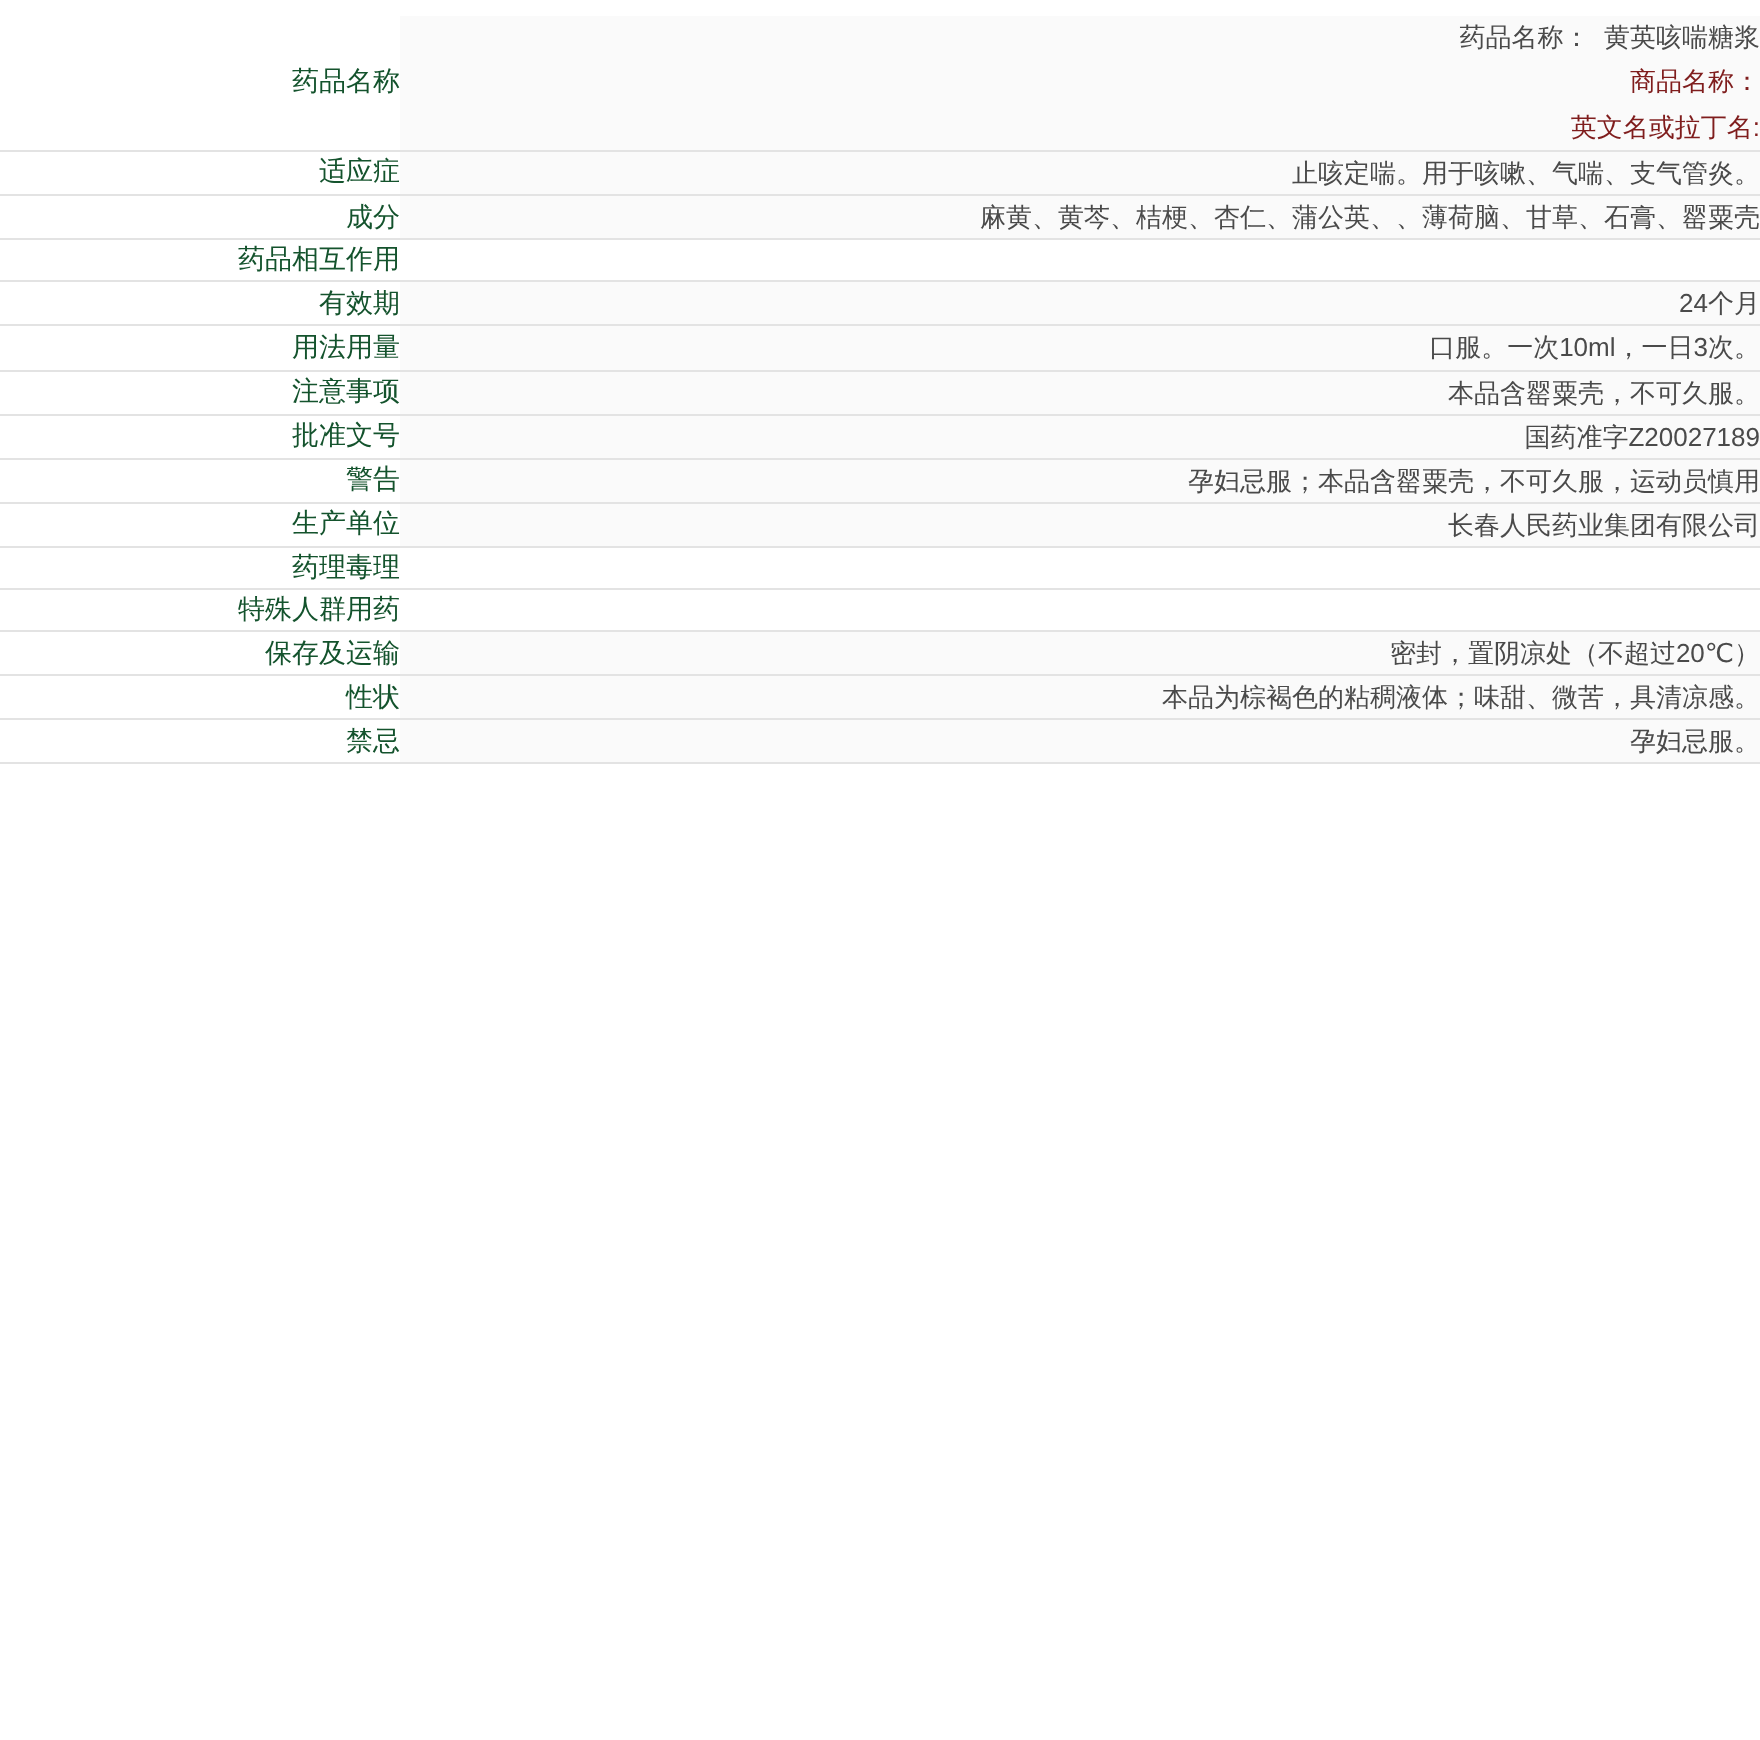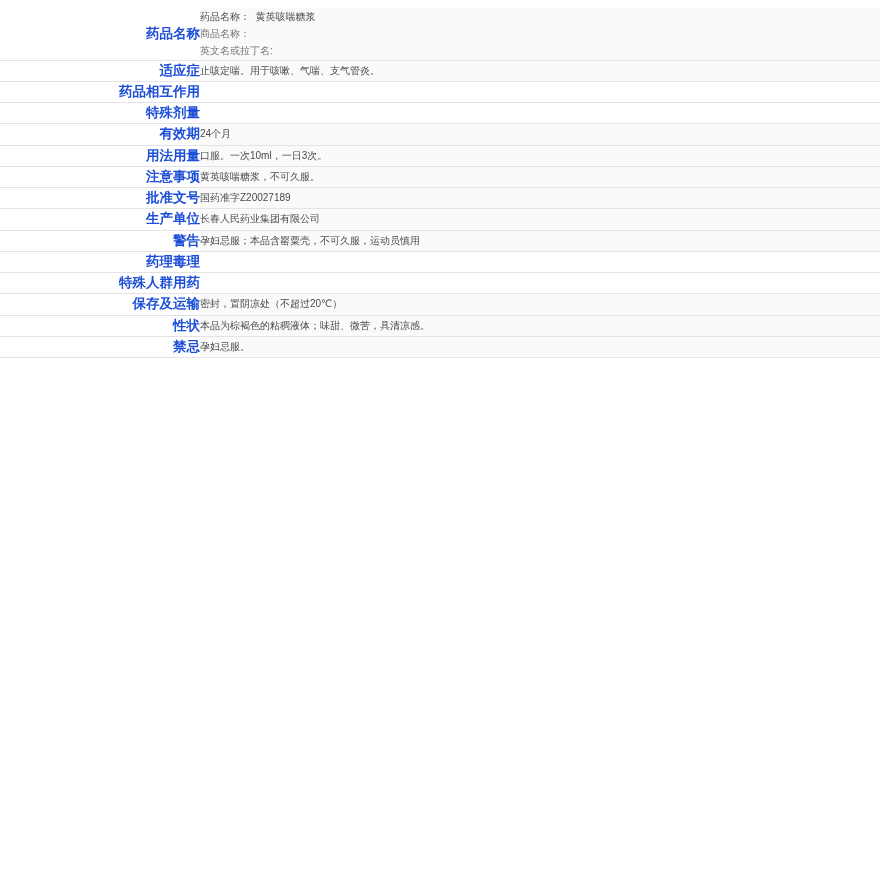--- a/index.html
+++ b/index.html
@@ -29,51 +29,51 @@
     border-bottom: 1px solid #e3e3e3;
   }
   table.drug-table td {
     vertical-align: middle;
     padding: 0;
   }
   td.label {
     width: 200px;
     text-align: right;
     padding: 9px 14px 9px 6px;
-    font-weight: bold;
-    color: #1d4ed8;
+    font-weight: normal;
+    color: #14532d;
     font-size: 13.5px;
     line-height: 1.5;
     box-sizing: border-box;
   }
   td.value {
     width: 680px;
-    text-align: left;
+    text-align: right;
     padding: 9px 10px 9px 22px;
     color: #4a4a4a;
-    font-size: 10px;
+    font-size: 13px;
     line-height: 1.62;
     box-sizing: border-box;
   }
   tr.shaded td.value {
     background: #fafafa;
   }
   tr.shaded td.label {
     background: #ffffff;
   }
   .name-block {
     display: block;
   }
   .name-line {
     display: block;
     line-height: 1.72;
     white-space: pre;
   }
   .name-line.sub {
-    color: #737373;
+    color: #7f1d1d;
   }
   .value-text {
     display: block;
     white-space: pre-wrap;
     word-break: break-all;
   }
   .empty-cell {
     display: block;
     min-height: 15px;
   }
@@ -93,66 +93,66 @@
               <span class="name-line sub">英文名或拉丁名:</span>
             </span>
           </td>
         </tr>
         <tr class="shaded">
           <td class="label">适应症</td>
           <td class="value">
             <span class="value-text">止咳定喘。用于咳嗽、气喘、支气管炎。</span>
           </td>
         </tr>
-        <tr>
-          <td class="label">药品相互作用</td>
+        <tr class="shaded">
+          <td class="label">成分</td>
           <td class="value">
-            <span class="empty-cell"></span>
+            <span class="value-text">麻黄、黄芩、桔梗、杏仁、蒲公英、、薄荷脑、甘草、石膏、罂粟壳</span>
           </td>
         </tr>
         <tr>
-          <td class="label">特殊剂量</td>
+          <td class="label">药品相互作用</td>
           <td class="value">
             <span class="empty-cell"></span>
           </td>
         </tr>
         <tr class="shaded">
           <td class="label">有效期</td>
           <td class="value">
             <span class="value-text">24个月</span>
           </td>
         </tr>
         <tr class="shaded">
           <td class="label">用法用量</td>
           <td class="value">
             <span class="value-text">口服。一次10ml，一日3次。</span>
           </td>
         </tr>
         <tr class="shaded">
           <td class="label">注意事项</td>
           <td class="value">
-            <span class="value-text">黄英咳喘糖浆，不可久服。</span>
+            <span class="value-text">本品含罂粟壳，不可久服。</span>
           </td>
         </tr>
         <tr class="shaded">
           <td class="label">批准文号</td>
           <td class="value">
             <span class="value-text">国药准字Z20027189</span>
           </td>
         </tr>
         <tr class="shaded">
+          <td class="label">警告</td>
+          <td class="value">
+            <span class="value-text">孕妇忌服；本品含罂粟壳，不可久服，运动员慎用</span>
+          </td>
+        </tr>
+        <tr class="shaded">
           <td class="label">生产单位</td>
           <td class="value">
             <span class="value-text">长春人民药业集团有限公司</span>
-          </td>
-        </tr>
-        <tr class="shaded">
-          <td class="label">警告</td>
-          <td class="value">
-            <span class="value-text">孕妇忌服；本品含罂粟壳，不可久服，运动员慎用</span>
           </td>
         </tr>
         <tr>
           <td class="label">药理毒理</td>
           <td class="value">
             <span class="empty-cell"></span>
           </td>
         </tr>
         <tr>
           <td class="label">特殊人群用药</td>

